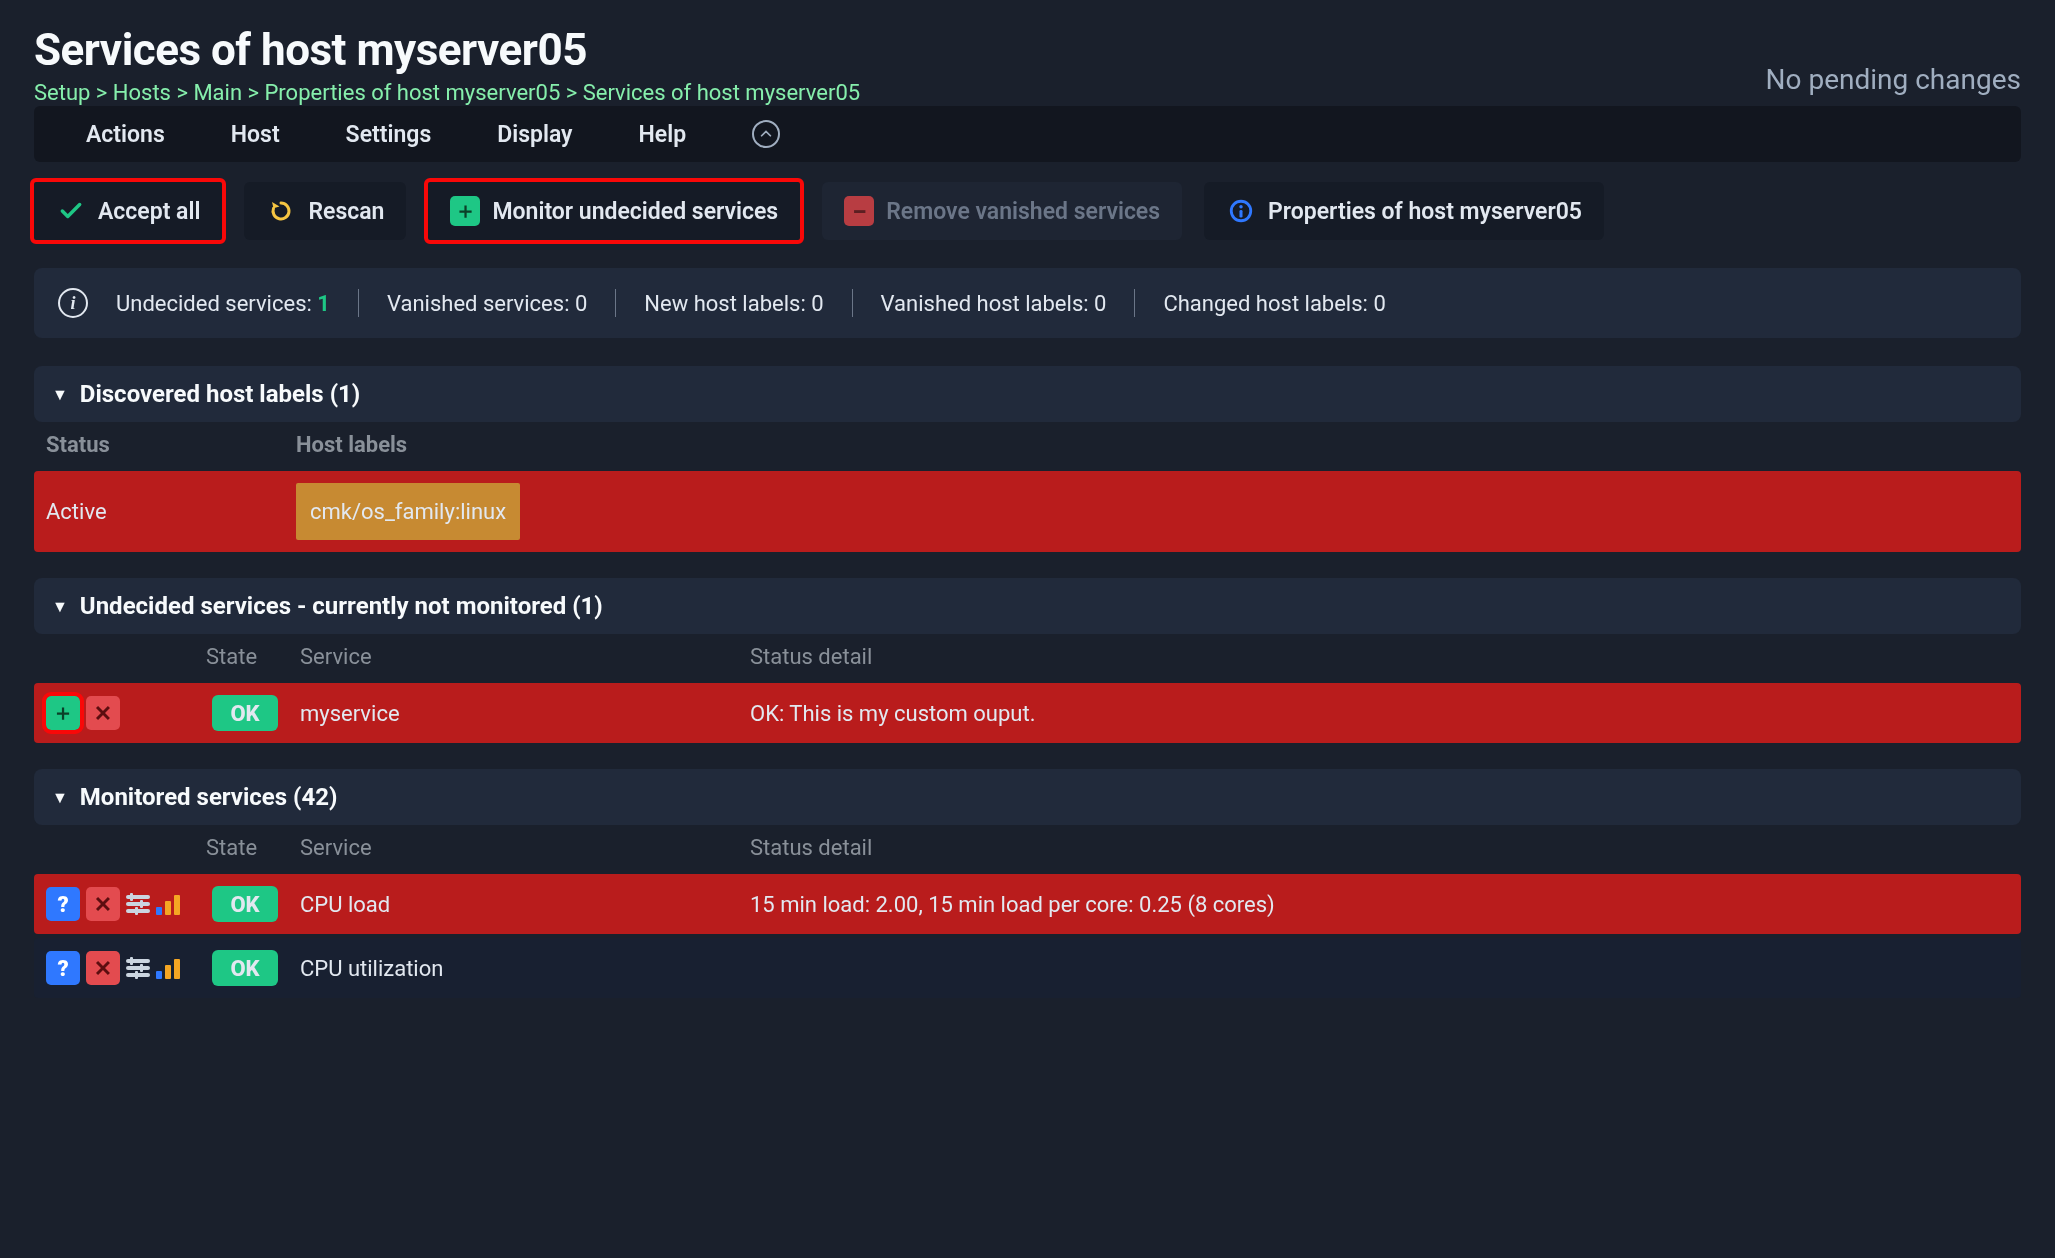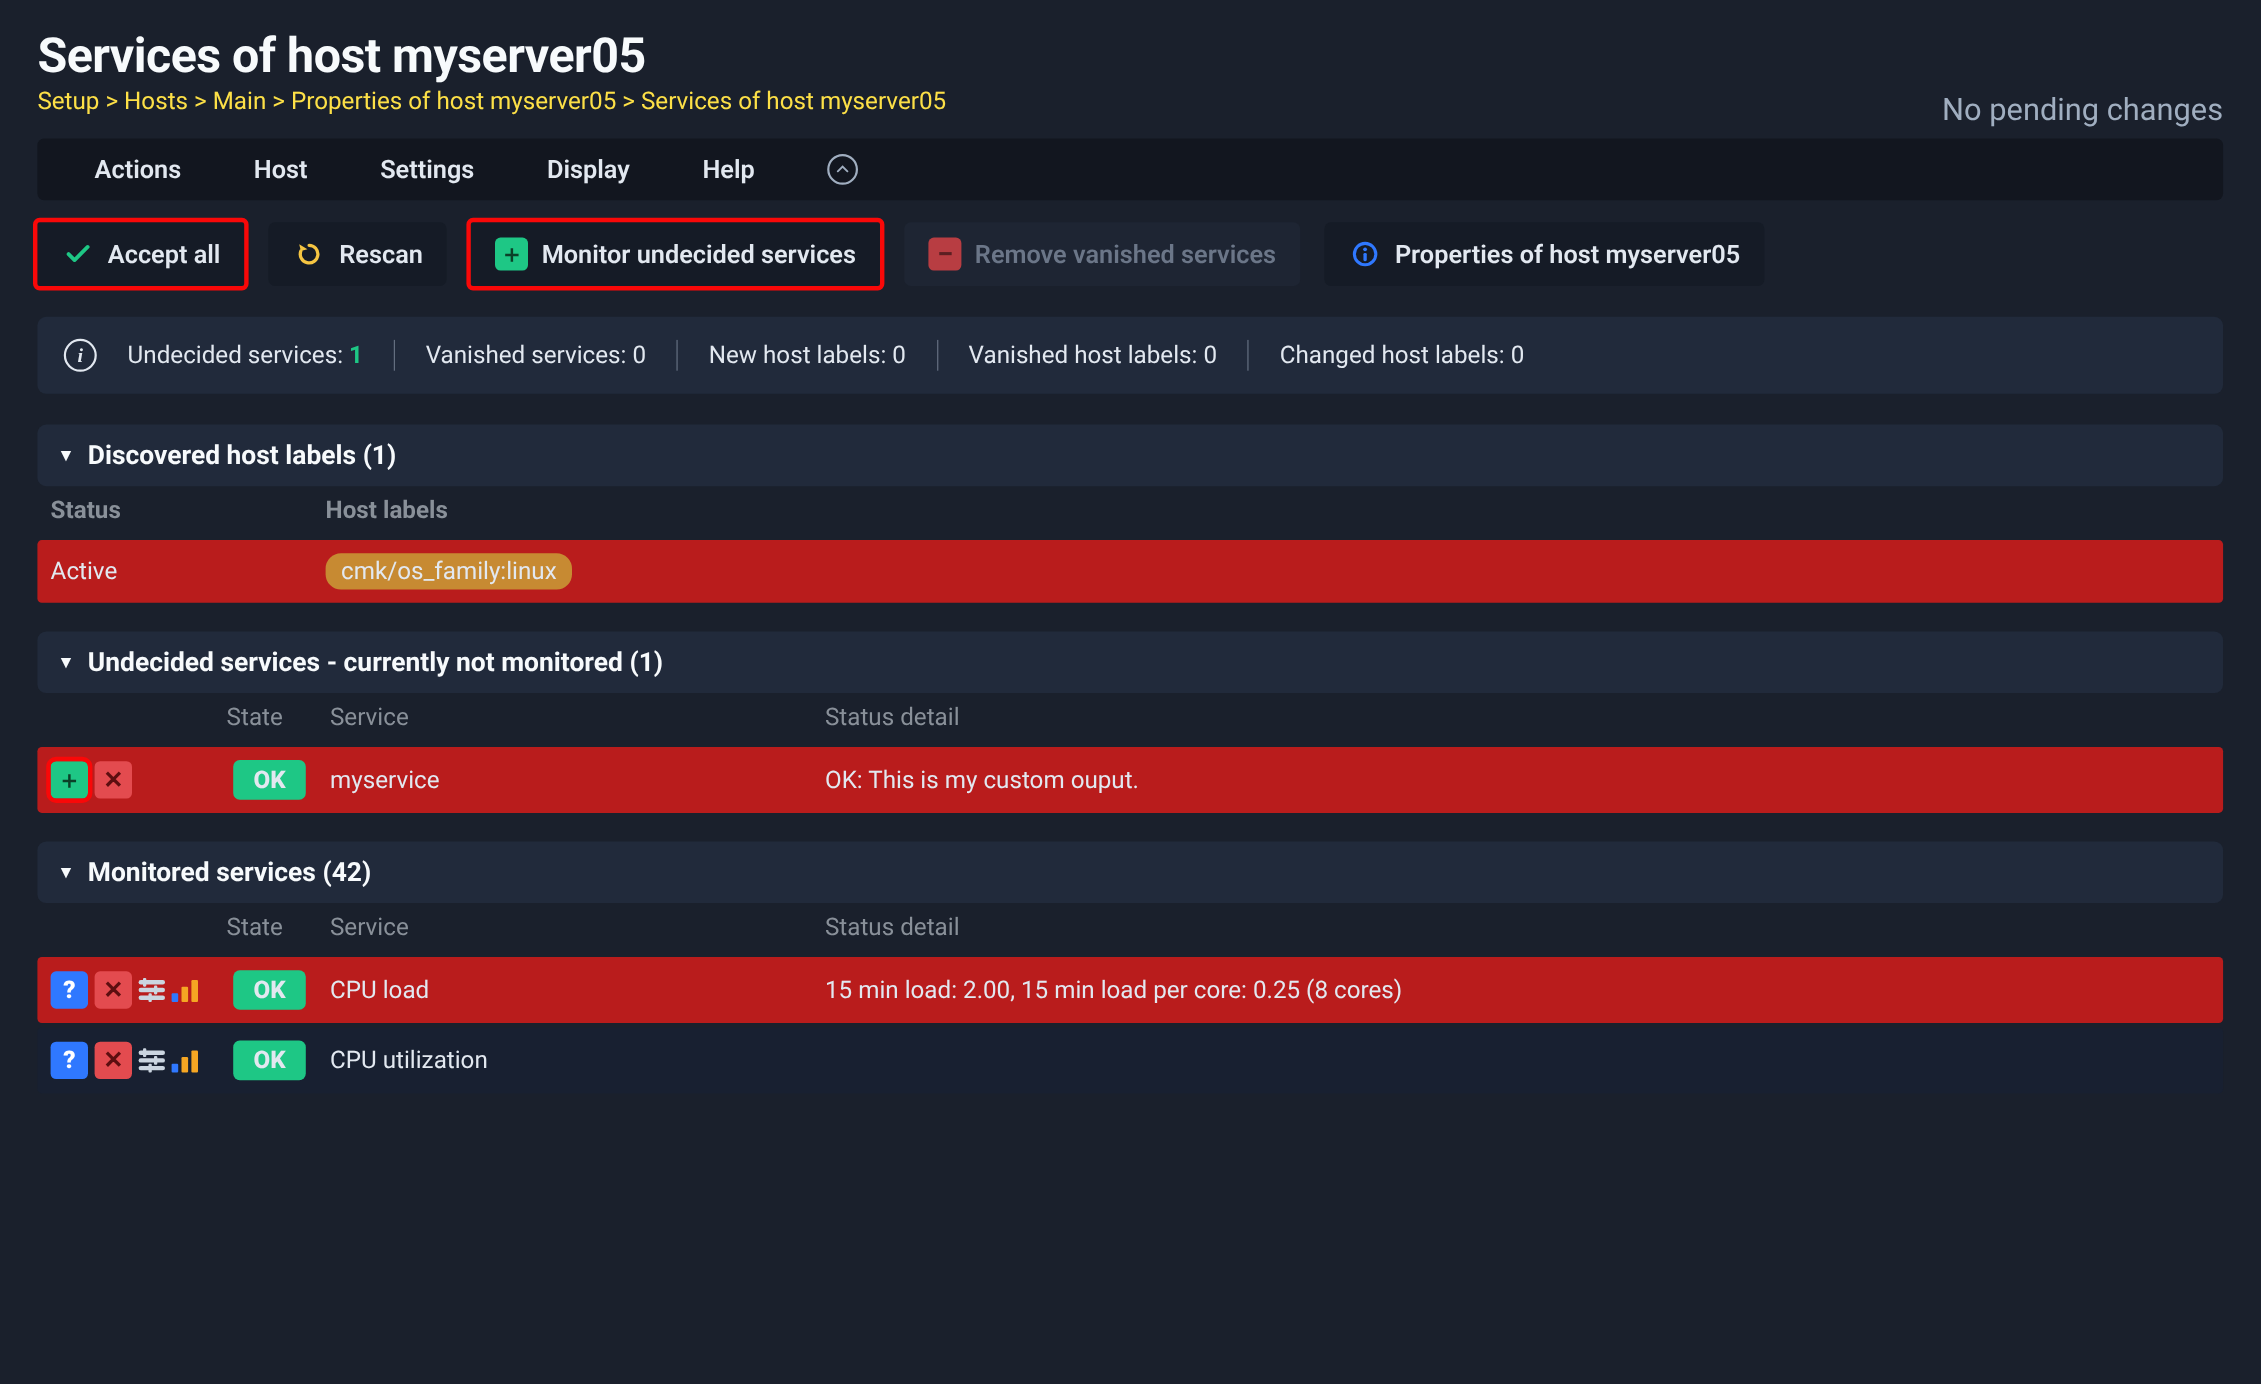--- a/index.html
+++ b/index.html
@@ -14,22 +14,22 @@
   h1.title {
     font-size: 44px;
     font-weight: 700;
     color: #f7fafc;
     letter-spacing: -0.5px;
     margin-bottom: 4px;
   }
   .top-row { display:flex; justify-content:space-between; align-items:flex-end; }
   .breadcrumbs {
     font-size: 22px;
-    color: #fde047;
-    margin-bottom: 21px;
+    color: #86efac;
+    margin-bottom: 1px;
   }
   .pending {
     font-size: 28px;
     color: #a0aec0;
     margin-bottom: 10px;
   }
   .menubar {
     display: flex;
     align-items: center;
     gap: 34px;
@@ -124,22 +124,22 @@
   .badge-ok {
     display:inline-flex; align-items:center; justify-content:center;
     background:#1ec785; color:#0b4028;
     font-weight:800; font-size:20px;
     width:66px; height:36px; border-radius:6px;
   }
   .host-label {
     display:inline-block;
     background:#c78a32;
     color:#fff;
-    padding: 4px 14px;
-    border-radius: 14px;
+    padding: 16px 14px;
+    border-radius: 2px;
     font-size: 21px;
   }
   .row-actions { display:flex; gap:6px; align-items:center; }
   .actbtn {
     width:34px; height:34px; border-radius:5px;
     display:inline-flex; align-items:center; justify-content:center;
     font-weight:900; font-size:20px;
     cursor:pointer;
   }
   .actbtn.green { background:#1ec785; color:#0b4028; }

